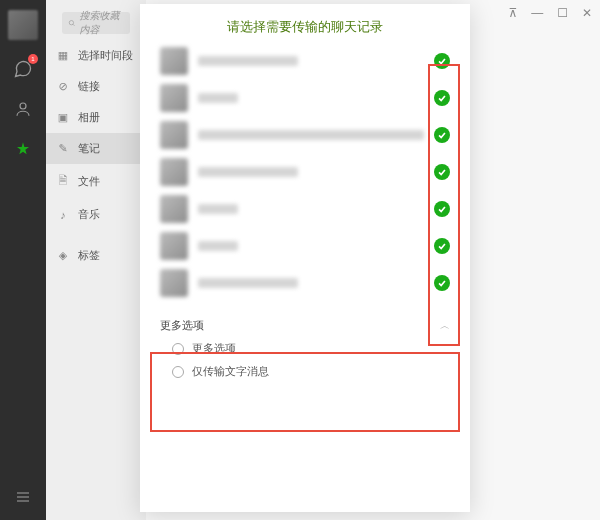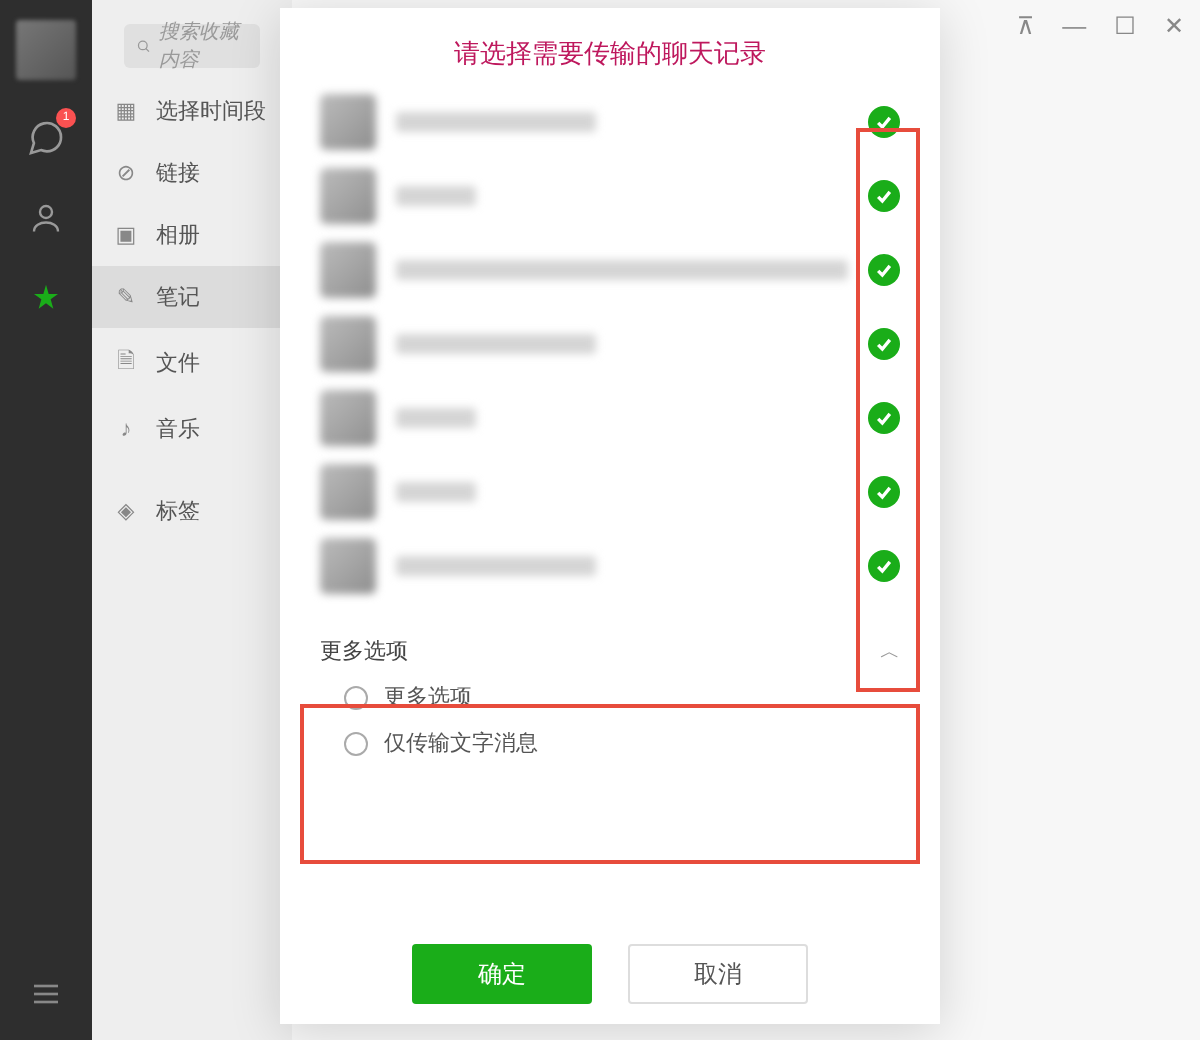--- a/index.html
+++ b/index.html
@@ -22,21 +22,21 @@
   .side-item .ico { width: 14px; display: flex; justify-content: center; color: #888; }
   .side-foot { margin-top: auto; padding: 8px 10px 14px; font-size: 9px; color: #aaa; line-height: 1.5; filter: blur(0.6px); }
 
   
   .bgmain { position: absolute; left: 146px; top: 0; right: 0; height: 100%; background: #f7f7f7; }
   .winctrl { position: absolute; top: 6px; right: 8px; display: flex; gap: 14px; color: #888; font-size: 12px; }
   .winctrl span { cursor: pointer; }
 
   
   .dialog { position: absolute; left: 140px; top: 4px; width: 330px; height: 508px; background: #fff; box-shadow: 0 4px 24px rgba(0,0,0,.15); display: flex; flex-direction: column; padding: 14px 0 10px; }
-  .dlg-title { text-align: center; font-size: 13px; color: #be185d; margin-bottom: 10px; }
+  .dlg-title { text-align: center; font-size: 13px; color: #4d7c0f; margin-bottom: 10px; }
 
   .sel-head { display: flex; justify-content: space-between; align-items: center; padding: 4px 20px 8px; font-size: 11px; }
   .sel-head .left { color: #333; font-weight: 500; }
   .sel-head .right { color: #1aad19; display: flex; align-items: center; gap: 4px; cursor: pointer; }
 
   .red-box-v { position: absolute; right: 10px; top: 60px; width: 32px; height: 282px; border: 2px solid #e74c3c; pointer-events: none; }
   .red-box-h { border: 2px solid #e74c3c; pointer-events: none; position: absolute; left: 10px; right: 10px; top: 348px; height: 80px; }
 
   .chat-list { flex: 0 0 auto; padding: 0 20px; display: flex; flex-direction: column; gap: 7px; }
   .chat-row { display: flex; align-items: center; gap: 10px; height: 30px; }
@@ -220,20 +220,16 @@
     <div class="opt">
         <span class="radio"></span>
         <span>更多选项</span>
       </div>
     <div class="opt">
         <span class="radio"></span>
         <span>仅传输文字消息</span>
       </div>
   </div>
 
-  <div class="btns">
-    <div class="btn ok">确定</div>
-    <div class="btn cancel">取消</div>
-  </div>
 
   <div class="red-box-v"></div>
   <div class="red-box-h"></div>
 </div>
 
 </body></html>

